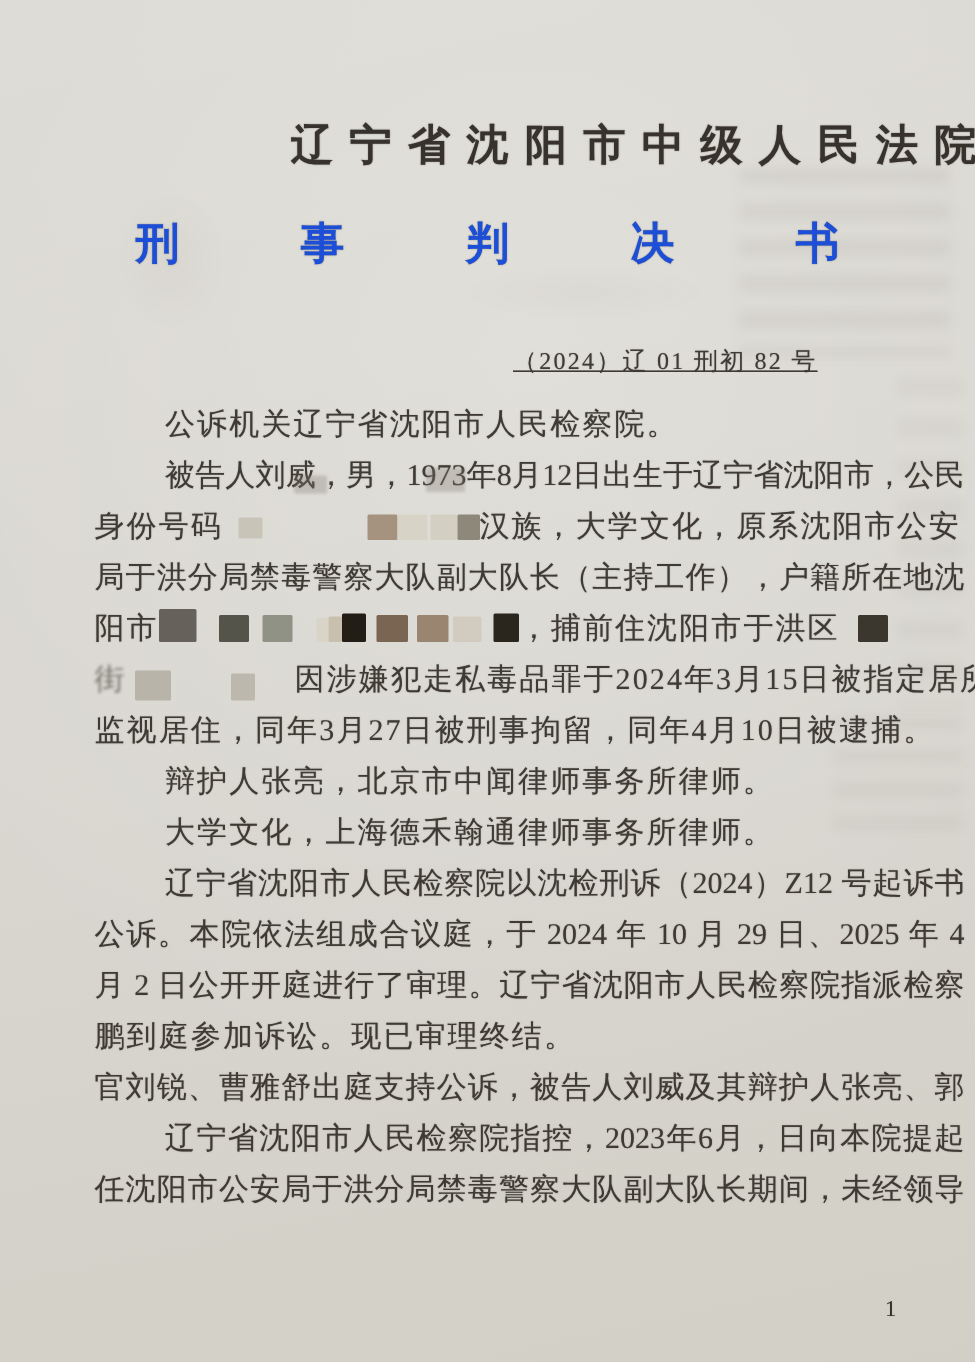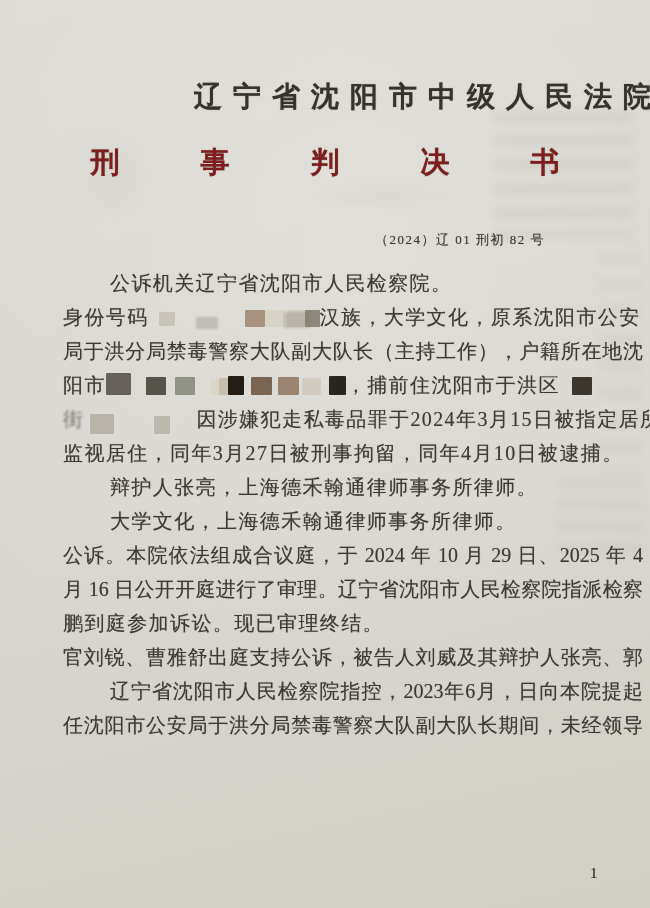--- a/index.html
+++ b/index.html
@@ -14,27 +14,28 @@
       radial-gradient(120% 90% at 55% 28%, rgba(255,255,255,0.16), rgba(255,255,255,0) 62%),
       linear-gradient(168deg,#dddbd5 0%,#d8d6cf 55%,#d2cfc6 100%);
   }
   .court-name{
     position:absolute;top:78px;left:12px;width:650px;text-align:right;
     font-size:28px;font-weight:bold;color:#37332c;
     letter-spacing:11px;text-shadow:0 0 1px rgba(55,51,44,.6);
   }
   .doc-type{
     position:absolute;top:143px;left:0;width:650px;text-align:center;
-    font-size:29px;font-weight:bold;color:#7f1d1d;
+    font-size:29px;font-weight:bold;color:#1d4ed8;
     letter-spacing:26px;text-indent:26px;text-shadow:0 0 1px rgba(55,51,44,.6);
   }
   .case-no{
     position:absolute;top:231px;left:63px;width:482px;text-align:right;
-    font-size:13px;color:#3f3b34;letter-spacing:1.5px;
+    font-size:16px;color:#3f3b34;letter-spacing:1.5px;
     text-shadow:0 0 .8px rgba(63,59,52,.5);
+    text-decoration:underline;
   }
   .doc-body{
     position:absolute;top:266px;left:63px;width:580px;
     font-size:20px;line-height:34px;color:#3f3b34;
     text-shadow:0 0 .8px rgba(63,59,52,.5);
   }
   .line{height:34px;white-space:nowrap;letter-spacing:1.4px;}
   .line.fill{white-space:normal;letter-spacing:0;text-align:justify;text-align-last:justify;}
   .line.indent{text-indent:47px;font-family:Liberation Serif, serif;}
   .redact{display:inline-block;vertical-align:-3px;border-radius:1px;filter:blur(.4px);}
@@ -70,29 +71,31 @@
 <div class="smudge s3"></div>
 <div class="smudge s4"></div>
 <div class="smudge s5"></div>
 
 <div class="court-name">辽宁省沈阳市中级人民法院</div>
 <div class="doc-type">刑　事　判　决　书</div>
 <div class="case-no">（2024）辽 01 刑初 82 号</div>
 
 <div class="doc-body">
     <div class="line indent"><span>公诉机关辽宁省沈阳市人民检察院。</span></div>
+    <div class="line indent fill"><span>被告人刘威，男，1973年8月12日出生于辽宁省沈阳市，公民</span></div>
     <div class="line"><span>身份号码</span><span class="gapseg" style="width: 10px;"></span><span class="redact" style="width: 16px; height: 14px; background: rgb(200, 196, 184); vertical-align: -2px;"></span><span class="gapseg" style="width: 70px;"></span><span class="redact" style="width: 20px; height: 17px; background: rgb(165, 146, 127); vertical-align: -3px;"></span><span class="redact" style="width: 20px; height: 17px; background: rgb(215, 211, 199); vertical-align: -3px;"></span><span class="gapseg" style="width: 2px;"></span><span class="redact" style="width: 18px; height: 17px; background: rgb(211, 207, 195); vertical-align: -3px;"></span><span class="redact" style="width: 15px; height: 17px; background: rgb(142, 136, 123); vertical-align: -3px;"></span><span>汉族，大学文化，原系沈阳市公安</span></div>
     <div class="line fill"><span>局于洪分局禁毒警察大队副大队长（主持工作），户籍所在地沈</span></div>
     <div class="line"><span>阳市</span><span class="redact" style="width: 25px; height: 22px; background: rgb(102, 97, 90); vertical-align: -3px;"></span><span class="gapseg" style="width: 15px;"></span><span class="redact" style="width: 20px; height: 18px; background: rgb(85, 84, 74); vertical-align: -3px;"></span><span class="gapseg" style="width: 9px;"></span><span class="redact" style="width: 20px; height: 18px; background: rgb(143, 146, 132); vertical-align: -3px;"></span><span class="gapseg" style="width: 16px;"></span><span class="redact" style="width: 8px; height: 16px; background: rgb(216, 212, 200); vertical-align: -3px;"></span><span class="redact" style="width: 9px; height: 17px; background: rgb(201, 191, 174); vertical-align: -3px;"></span><span class="redact" style="width: 16px; height: 19px; background: rgb(34, 29, 21); vertical-align: -3px;"></span><span class="gapseg" style="width: 7px;"></span><span class="redact" style="width: 21px; height: 18px; background: rgb(122, 100, 82); vertical-align: -3px;"></span><span class="gapseg" style="width: 6px;"></span><span class="redact" style="width: 21px; height: 18px; background: rgb(154, 133, 112); vertical-align: -3px;"></span><span class="gapseg" style="width: 3px;"></span><span class="redact" style="width: 19px; height: 17px; background: rgb(210, 204, 192); vertical-align: -3px;"></span><span class="gapseg" style="width: 8px;"></span><span class="redact" style="width: 17px; height: 19px; background: rgb(42, 37, 29); vertical-align: -3px;"></span><span>，捕前住沈阳市于洪区</span><span class="gapseg" style="width: 12px;"></span><span class="redact" style="width: 20px; height: 18px; background: rgb(59, 55, 47); vertical-align: -3px;"></span></div>
     <div class="line"><span class="faint">街</span><span class="gapseg" style="width: 6px;"></span><span class="redact" style="width: 24px; height: 20px; background: rgb(184, 180, 170); vertical-align: -8px;"></span><span class="gapseg" style="width: 40px;"></span><span class="redact" style="width: 16px; height: 18px; background: rgb(188, 184, 174); vertical-align: -8px;"></span><span class="gapseg" style="width: 26px;"></span><span>因涉嫌犯走私毒品罪于2024年3月15日被指定居所</span></div>
     <div class="line"><span>监视居住，同年3月27日被刑事拘留，同年4月10日被逮捕。</span></div>
-    <div class="line indent"><span>辩护人张亮，上海德禾翰通律师事务所律师。</span></div>
+    <div class="line indent"><span>辩护人张亮，北京市中闻律师事务所律师。</span></div>
     <div class="line indent"><span>大学文化，上海德禾翰通律师事务所律师。</span></div>
+    <div class="line indent fill"><span>辽宁省沈阳市人民检察院以沈检刑诉（2024）Z12 号起诉书</span></div>
     <div class="line fill"><span>公诉。本院依法组成合议庭，于 2024 年 10 月 29 日、2025 年 4</span></div>
-    <div class="line fill"><span>月 16 日公开开庭进行了审理。辽宁省沈阳市人民检察院指派检察</span></div>
+    <div class="line fill"><span>月 2 日公开开庭进行了审理。辽宁省沈阳市人民检察院指派检察</span></div>
     <div class="line"><span>鹏到庭参加诉讼。现已审理终结。</span></div>
     <div class="line fill"><span>官刘锐、曹雅舒出庭支持公诉，被告人刘威及其辩护人张亮、郭</span></div>
     <div class="line indent fill"><span>辽宁省沈阳市人民检察院指控，2023年6月，日向本院提起</span></div>
     <div class="line fill"><span>任沈阳市公安局于洪分局禁毒警察大队副大队长期间，未经领导</span></div>
   </div>
 
 <div class="mark m1"></div>
 <div class="mark m2"></div>
 
 <div class="page-num">1</div>

